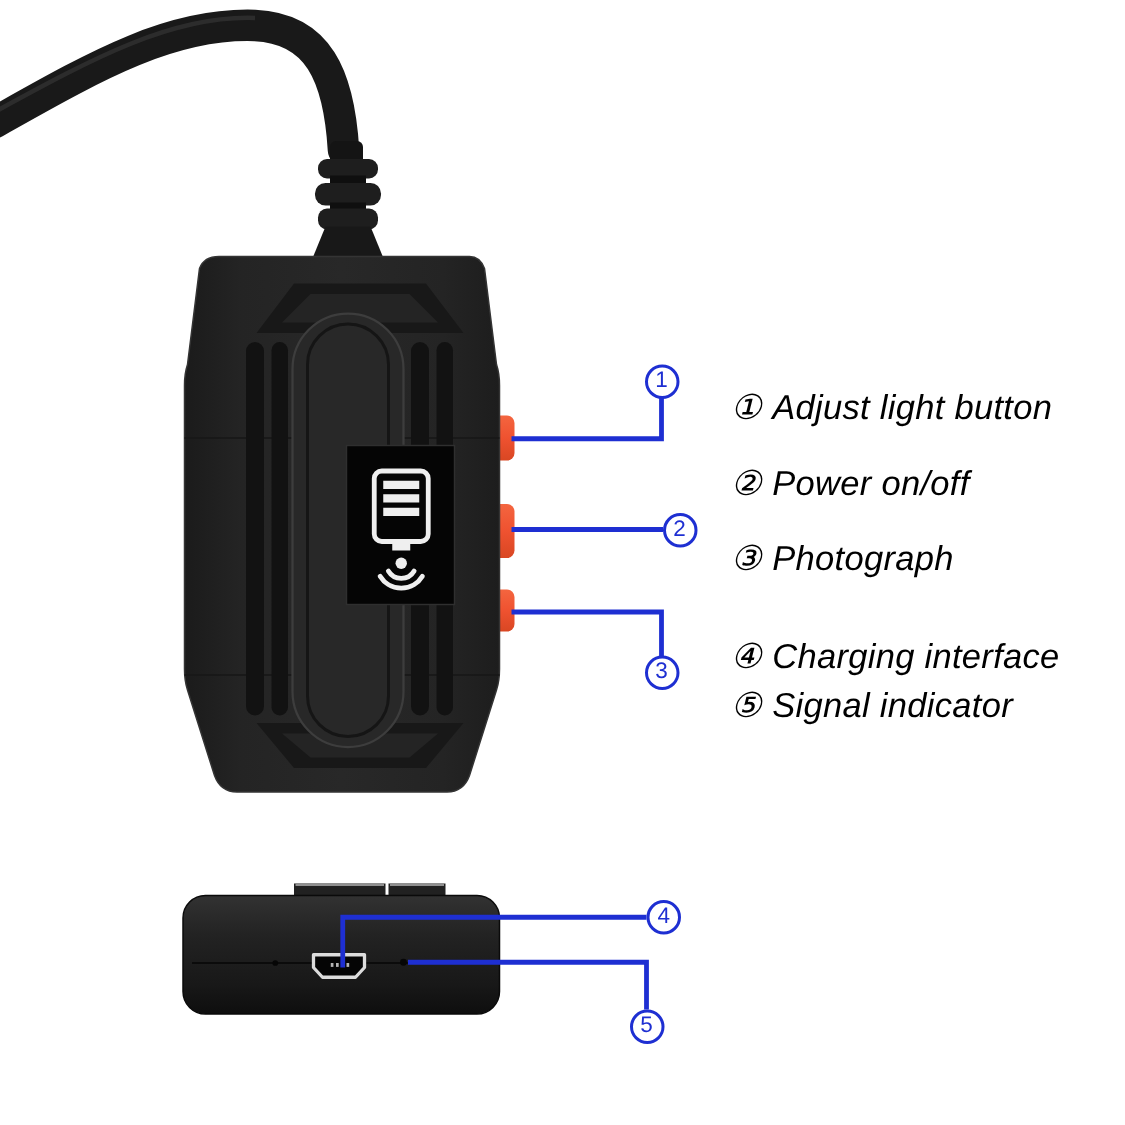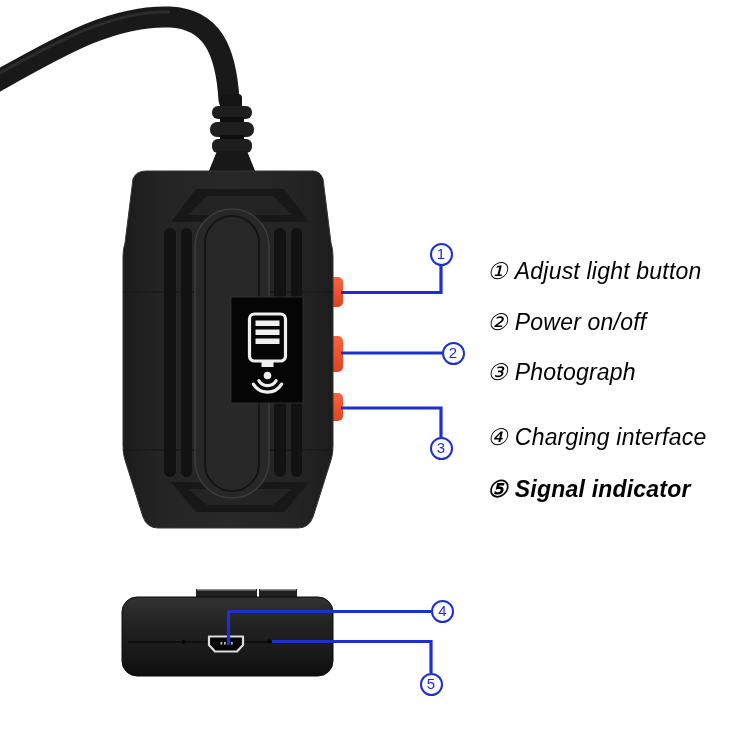--- a/index.html
+++ b/index.html
@@ -177,18 +177,18 @@
     </div>
     <div class="legend-row" style="top:307px;">
       <span class="marker">②</span><span>Power on/off</span>
     </div>
     <div class="legend-row" style="top:357px;">
       <span class="marker">③</span><span>Photograph</span>
     </div>
     <div class="legend-row" style="top:406px;margin-top:16px;">
       <span class="marker">④</span><span>Charging interface</span>
     </div>
-    <div class="legend-row" style="top:474px;font-weight:bold;">
+    <div class="legend-row" style="top:455px;">
       <span class="marker">⑤</span><span>Signal indicator</span>
     </div>
   </div>
 
 </div>
 
 </body></html>

